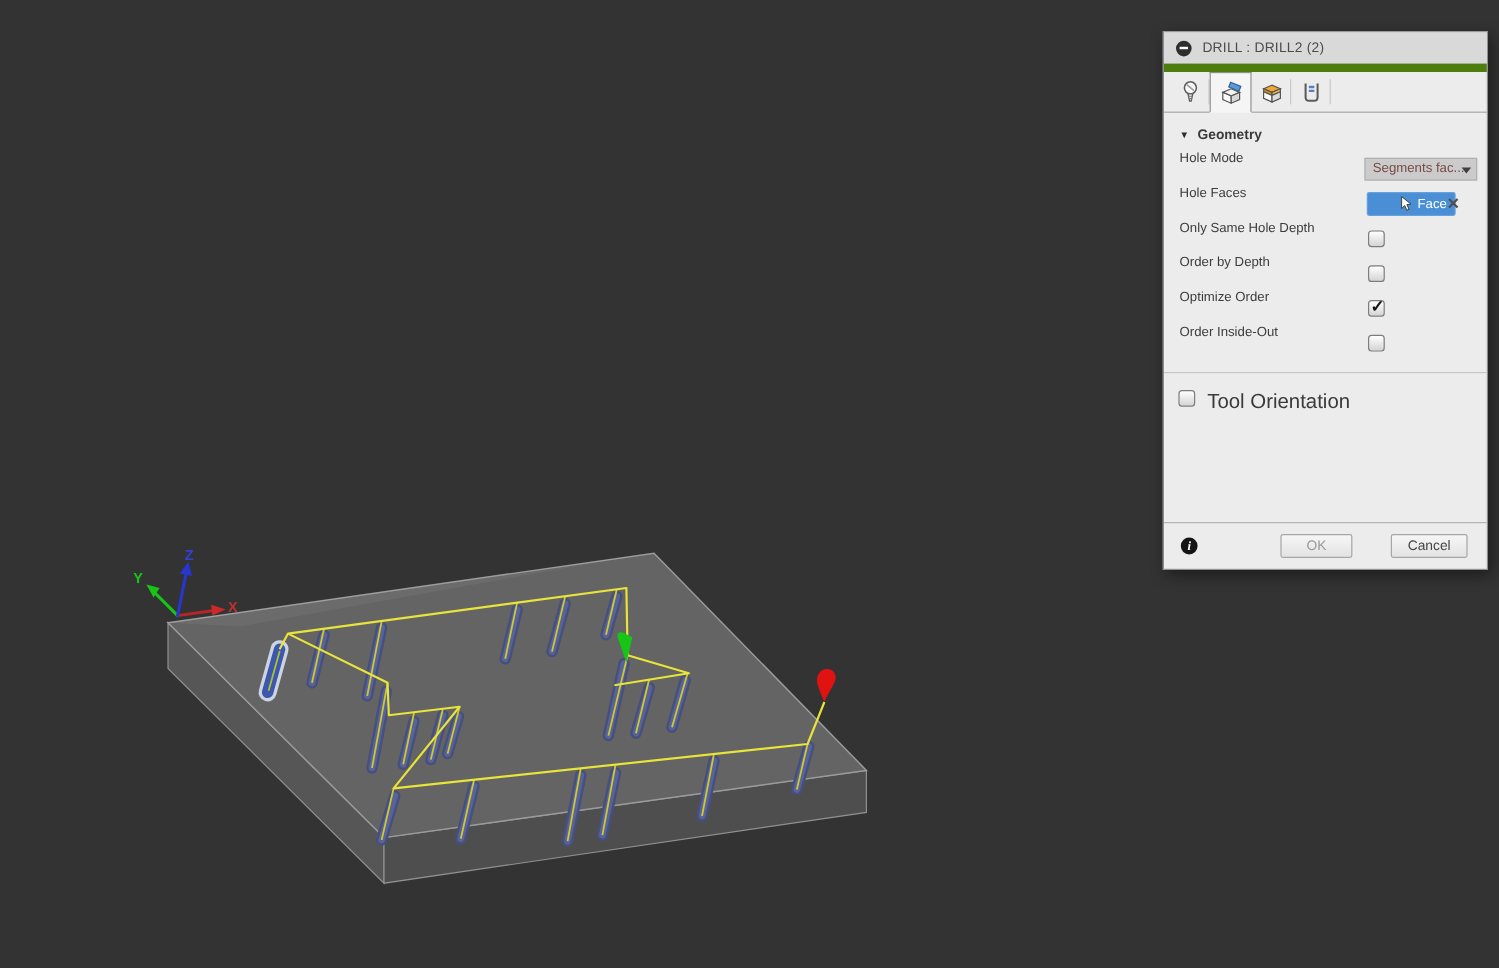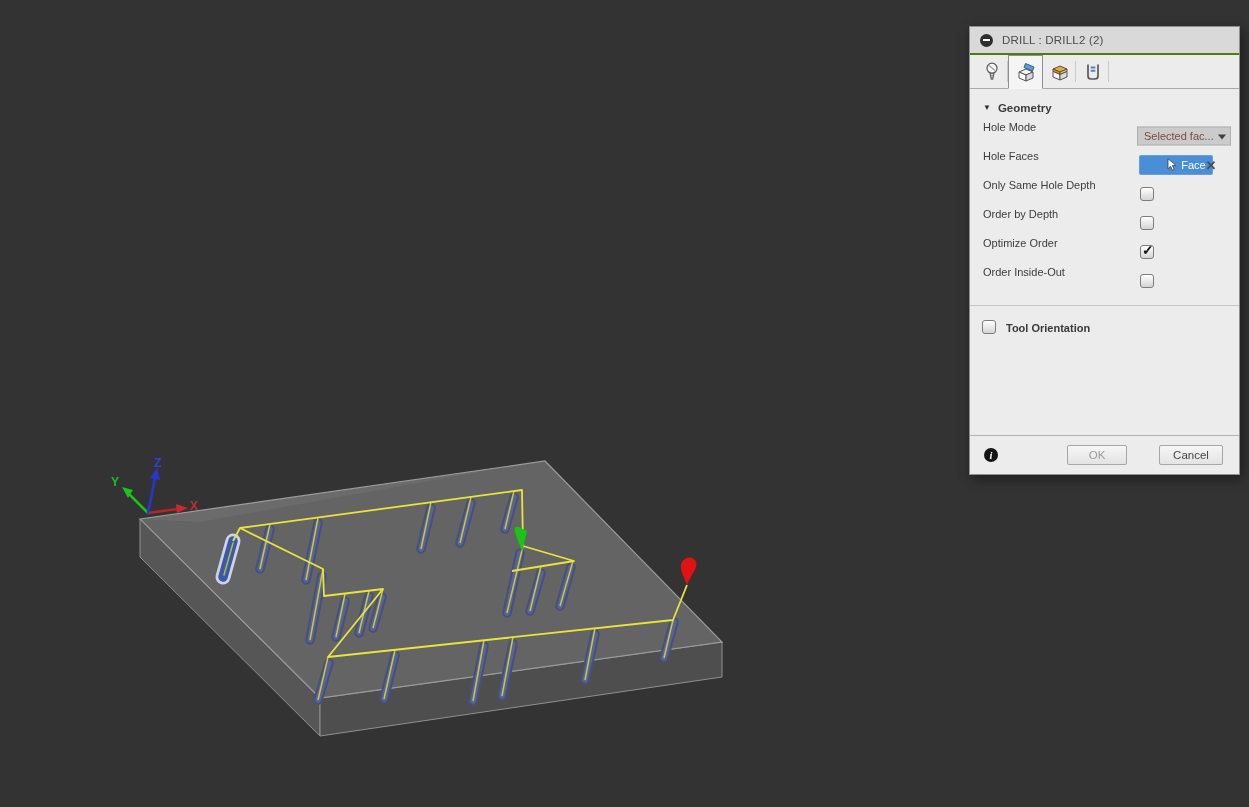--- a/index.html
+++ b/index.html
@@ -12,21 +12,21 @@
   .viewport svg{display:block}
 
   
   .panel{
     position:absolute;left:969px;top:26px;width:271px;height:449px;
     box-sizing:border-box;background:#ececec;border:1px solid #8f8f8f;
     box-shadow:3px 4px 12px rgba(0,0,0,.45);
     display:flex;flex-direction:column;font-size:11px;color:#3c3c3c;
   }
   .titlebar{
-    flex:none;height:26px;background:#d9d9d9;border-bottom:2px solid #4d7c0f;
+    flex:none;height:26px;background:#d9d9d9;border-bottom:7px solid #4d7c0f;
     display:flex;align-items:center;padding:0 10px;gap:9px;
   }
   .collapse{width:13px;height:13px;border-radius:50%;background:#2e2e2e;position:relative;flex:none;cursor:default}
   .collapse::after{content:"";position:absolute;left:3px;top:5.8px;width:7px;height:1.6px;background:#fff}
   .title{font-size:11.5px;color:#4c4c4c;letter-spacing:.2px}
 
   .tabs{flex:none;height:33px;border-bottom:1px solid #a9a9a9;display:flex;align-items:stretch;padding-left:5px;position:relative}
   .tab{width:33px;display:flex;align-items:center;justify-content:center;position:relative}
   .tab::after{content:"";position:absolute;right:0;top:6px;height:21px;width:1px;background:#c9c9c9}
   .tab.active{background:#f5f5f5;border:1px solid #8f8f8f;border-bottom:1px solid #f5f5f5;margin-bottom:-1px;z-index:2}
@@ -49,21 +49,21 @@
     display:flex;align-items:center;justify-content:center;gap:4px;box-shadow:inset 0 0 0 1px rgba(255,255,255,.15);padding-left:20px;
   }
   .clear-x{position:absolute;left:233px;top:50%;transform:translateY(-50%);width:16px;text-align:center;color:#4d4d4d;font-size:13px;font-weight:bold}
   .checkbox{
     width:14px;height:14px;box-sizing:border-box;border:1px solid #7d7d7d;border-radius:3px;
     background:linear-gradient(#ffffff,#d4d4d4);position:absolute;left:170px;top:50%;transform:translateY(-50%);
   }
   .checkbox.checked::after{content:"\2713";position:absolute;left:1px;top:-3.5px;font-size:14px;font-weight:bold;color:#141414}
   .checkbox.inline{position:static;transform:none;flex:none}
   .divider{height:1px;background:#c6c6c6;margin-top:10px}
-  .group-row{display:flex;align-items:flex-end;gap:10px;padding:14px 0 0 12px;font-size:11px;font-weight:bold;color:#3a3a3a}
+  .group-row{display:flex;align-items:flex-start;gap:10px;padding:14px 0 0 12px;font-size:17px;font-weight:normal;color:#3a3a3a}
 
   .footer{flex:none;height:38px;border-top:1px solid #b4b4b4;display:flex;align-items:center;padding:0 16px 0 14px}
   .info{
     width:14px;height:14px;border-radius:50%;background:#141414;color:#fff;flex:none;
     display:flex;align-items:center;justify-content:center;
     font-family:"Liberation Serif",serif;font-style:italic;font-weight:bold;font-size:10.5px;
   }
   .spacer{flex:1}
   .btn{
     width:60px;height:20px;box-sizing:border-box;border:1px solid #a6a6a6;border-radius:2px;
@@ -177,21 +177,21 @@
   <div class="body">
 
     <div class="sect">
       <span class="caret">▼</span>
       <span>Geometry</span>
     </div>
 
     <div class="row">
       <span class="label">Hole Mode</span>
       <div class="dropdown">
-        <span>Selected fac...</span>
+        <span>Segments fac...</span>
       </div>
     </div>
 
     <div class="row">
       <span class="label">Hole Faces</span>
       <div class="chip">
         <svg width="11" height="13" viewBox="0 0 11 13">
           <path d="M2,0.8 L2,10.8 L4.6,8.3 L6.3,12.3 L8.2,11.3 L6.4,7.5 L9.8,7.1 Z" fill="#ffffff" stroke="#3a3a3a" stroke-width="0.8"></path>
         </svg>
         <span>Face</span>

